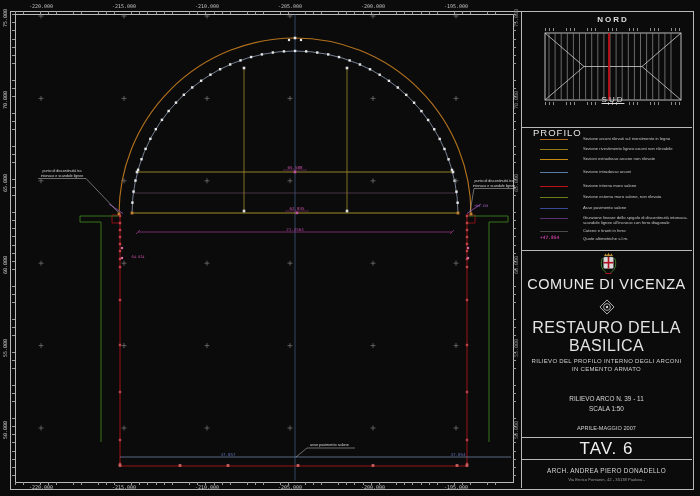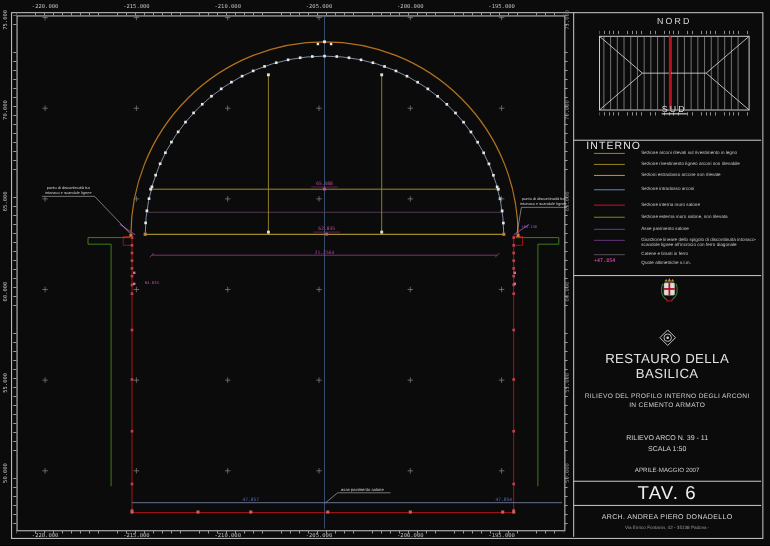--- a/index.html
+++ b/index.html
@@ -34,21 +34,21 @@
   .lg-row{position:absolute;left:540px;width:152px;}
   .lg-line{position:absolute;left:0;top:2px;width:28px;height:1.2px;}
   .lg-sample{position:absolute;left:0;top:-2px;font-size:4.6px;color:#c23d9e;font-weight:bold;}
   .lg-label{position:absolute;left:43px;top:-1px;width:107px;font-family:"Liberation Sans",sans-serif;
             font-size:4.2px;line-height:5px;color:#c6c6c6;}
 
   
   .tb-text{position:absolute;left:521px;width:171px;text-align:center;color:#dcdcdc;
            font-family:"Liberation Sans",sans-serif;}
   .tb-muni{top:276px;font-size:14.5px;letter-spacing:.5px;color:#e9e9e9;}
-  .tb-proj{font-size:12px;letter-spacing:.4px;color:#e2e2e2;}
+  .tb-proj{font-size:16px;letter-spacing:.4px;color:#e2e2e2;}
   .tb-sub{font-size:6px;letter-spacing:.3px;color:#cfcfcf;}
   .tb-small{font-size:6.4px;color:#d6d6d6;}
   .tb-date{font-size:5.6px;color:#cfcfcf;}
   .tb-tav{top:439px;font-size:17px;letter-spacing:1px;color:#efefef;}
   .tb-arch{top:467px;font-size:6.4px;color:#d6d6d6;letter-spacing:.3px;}
   .tb-addr{top:476.5px;font-size:4.2px;color:#9a9a9a;}
 </style>
 </head>
 <body>
 
@@ -285,21 +285,21 @@
         <path d="M453.5,428 H458.5 M456,425.5 V430.5" stroke="#7d7d7d" stroke-width="0.7"></path>
       </g>
   </svg>
 
   <div class="vline" style="left:521px;top:11px;height:477px;"></div>
   <div class="hline" style="left:521px;top:127px;width:171px;"></div>
   <div class="hline" style="left:521px;top:250px;width:171px;"></div>
   <div class="hline" style="left:521px;top:437px;width:171px;"></div>
   <div class="hline" style="left:521px;top:459px;width:171px;"></div>
 
-  <div class="plan-label" style="top:15px;">NORD</div>
+  <div class="plan-label" style="top:15px;font-weight:bold;">NORD</div>
   <div class="plan-ticks" style="left:545px;top:27.5px;width:136px;"></div>
   <svg id="plan" class="abs" style="left:521px;top:11px;" width="172" height="116" viewBox="521 11 172 116">
     <rect x="545" y="33" width="136" height="67" fill="none" stroke="#cfcfcf" stroke-width="0.9"></rect>
     <g id="plan-hatch" stroke="#b8b8b8" stroke-width="0.55">
         <line x1="549" y1="33.5" x2="549" y2="99.5"></line>
         <line x1="555.1" y1="33.5" x2="555.1" y2="99.5"></line>
         <line x1="561.2" y1="33.5" x2="561.2" y2="99.5"></line>
         <line x1="567.3000000000001" y1="33.5" x2="567.3000000000001" y2="99.5"></line>
         <line x1="573.4000000000001" y1="33.5" x2="573.4000000000001" y2="99.5"></line>
         <line x1="579.5000000000001" y1="33.5" x2="579.5000000000001" y2="99.5"></line>
@@ -318,21 +318,21 @@
         <line x1="658.8000000000004" y1="33.5" x2="658.8000000000004" y2="99.5"></line>
         <line x1="664.9000000000004" y1="33.5" x2="664.9000000000004" y2="99.5"></line>
         <line x1="671.0000000000005" y1="33.5" x2="671.0000000000005" y2="99.5"></line>
       </g>
     <path d="M545,33 L584,66.5 L545,100 M681,33 L642,66.5 L681,100 M584,66.5 H642" fill="none" stroke="#cfcfcf" stroke-width="0.8"></path>
     <line x1="609" y1="33" x2="609" y2="100" stroke="#c01018" stroke-width="1.8"></line>
   </svg>
   <div class="plan-ticks" style="left:545px;top:101.5px;width:136px;"></div>
   <div class="plan-label" style="top:95px;text-decoration:underline;">SUD</div>
 
-  <div class="legend-title">INTERNO</div>
+  <div class="legend-title">PROFILO</div>
   <div id="legend-items">
       <div class="lg-row" style="top: 136.5px;">
         <span class="lg-line" style="background: rgb(169, 106, 30);"></span>
         <span class="lg-label">Sezione arconi rilevati sul rivestimento in legno</span>
       </div>
       <div class="lg-row" style="top: 146.5px;">
         <span class="lg-line" style="background: rgb(143, 122, 22);"></span>
         <span class="lg-label">Sezione rivestimento ligneo arconi non rilevabile</span>
       </div>
       <div class="lg-row" style="top: 157px;">
@@ -372,20 +372,21 @@
   <svg class="abs" style="left:598px;top:251px;" width="21" height="25" viewBox="0 0 21 25">
     <path d="M6,5 l1.6,-2.4 1.4,2 1.5,-2.8 1.5,2.8 1.4,-2 1.6,2.4 z" fill="#c09030"></path>
     <rect x="5.6" y="6" width="9.8" height="11.5" rx="1.2" fill="#dcdcdc" stroke="#8a8a8a" stroke-width="0.4"></rect>
     <rect x="9.7" y="6" width="1.6" height="11.5" fill="#b01020"></rect>
     <rect x="5.6" y="10.9" width="9.8" height="1.6" fill="#b01020"></rect>
     <path d="M4.4,7 C2.2,12 3,18.5 8.4,21.6" fill="none" stroke="#3a7a28" stroke-width="1"></path>
     <path d="M16.6,7 C18.8,12 18,18.5 12.6,21.6" fill="none" stroke="#3a7a28" stroke-width="1"></path>
     <path d="M7.5,22.5 h6" stroke="#b01020" stroke-width="1"></path>
   </svg>
 
+  <div class="tb-text tb-muni">COMUNE DI VICENZA</div>
 
   <svg class="abs" style="left:599px;top:299px;" width="16" height="16" viewBox="0 0 16 16">
     <rect x="3" y="3" width="10" height="10" transform="rotate(45 8 8)" fill="none" stroke="#d2d2d2" stroke-width="0.8"></rect>
     <circle cx="8" cy="8" r="3.4" fill="none" stroke="#d2d2d2" stroke-width="0.8"></circle>
     <circle cx="8" cy="8" r="1.2" fill="#d2d2d2"></circle>
   </svg>
 
   <div class="tb-text tb-proj" style="top:319px;">RESTAURO DELLA BASILICA</div>
 
   <div class="tb-text tb-sub" style="top:358px;">RILIEVO DEL PROFILO INTERNO DEGLI ARCONI</div>

